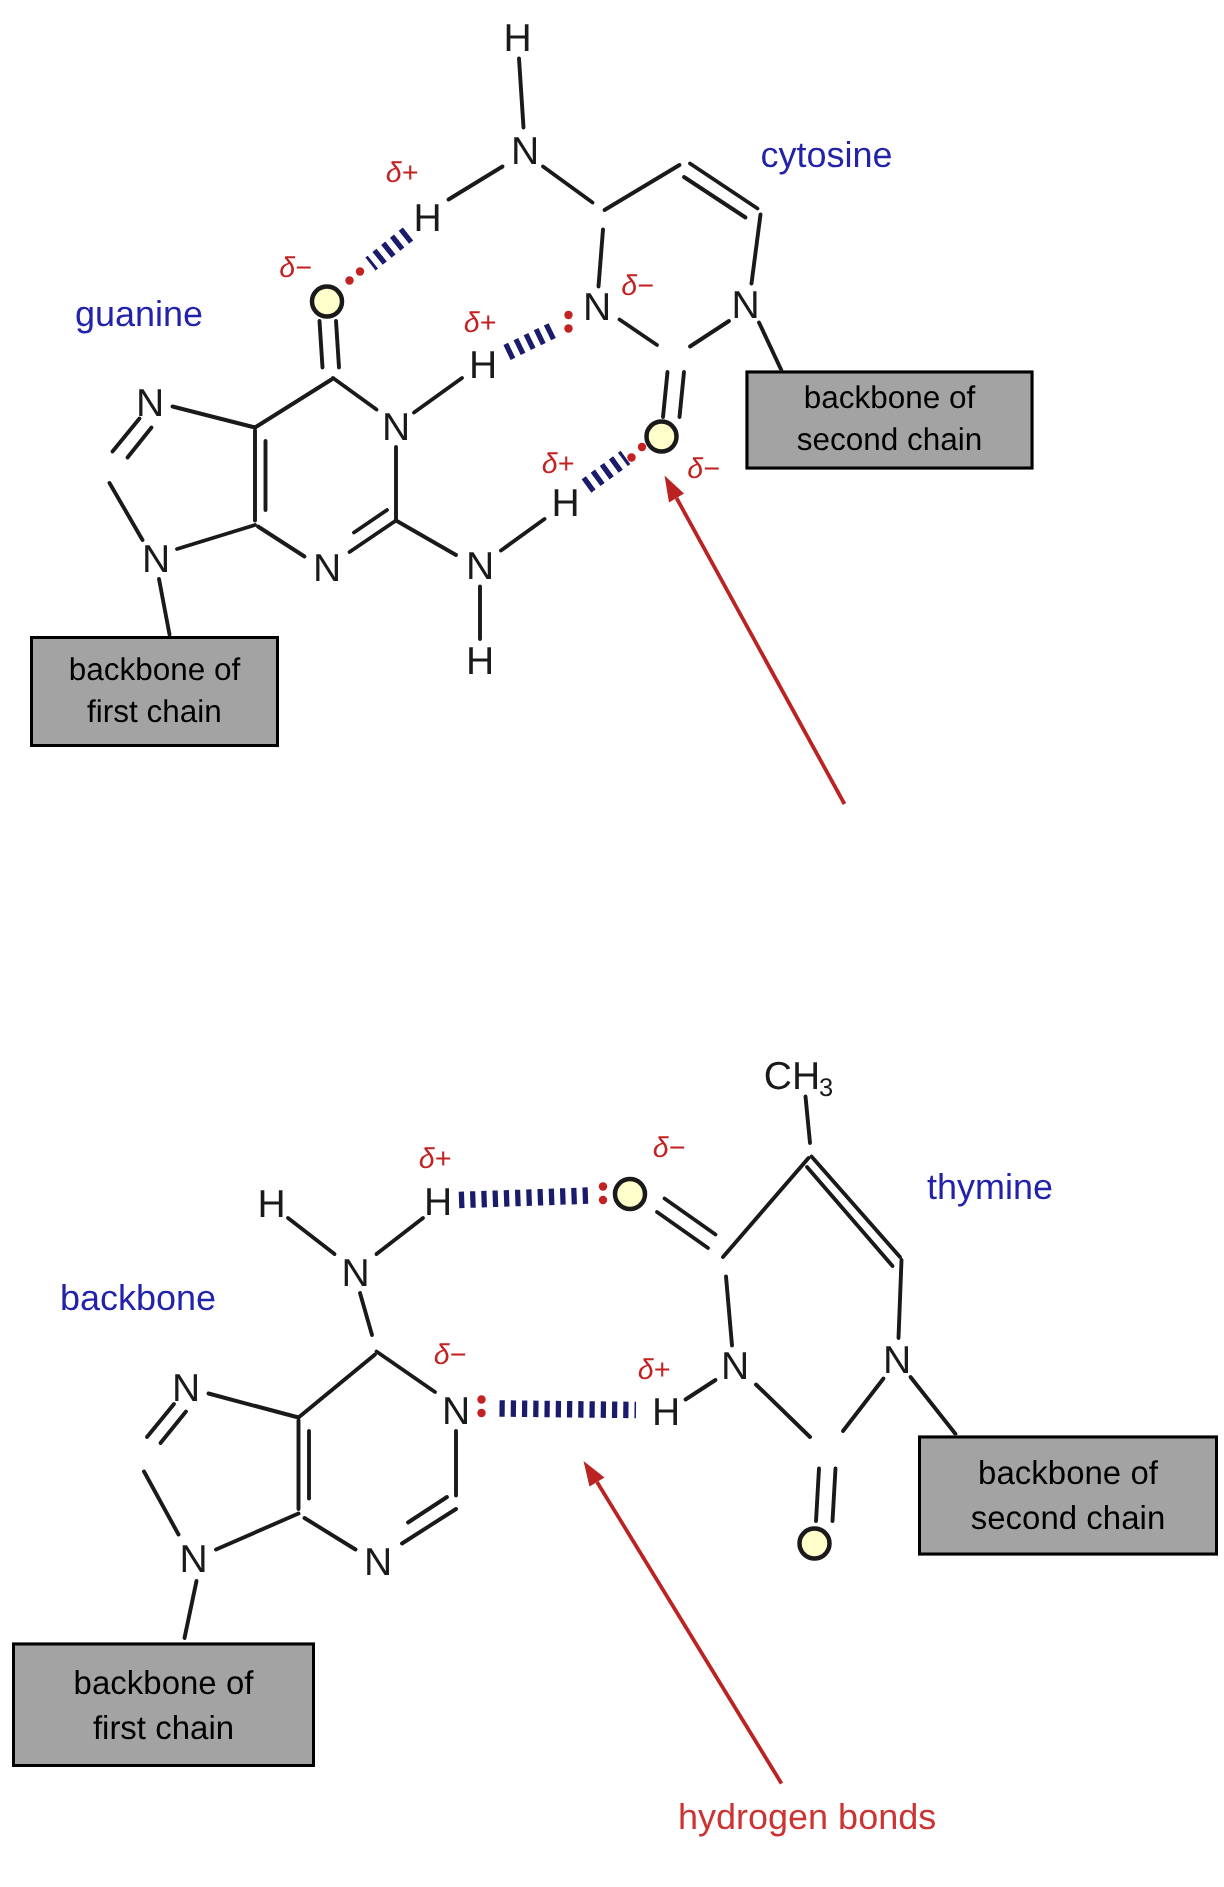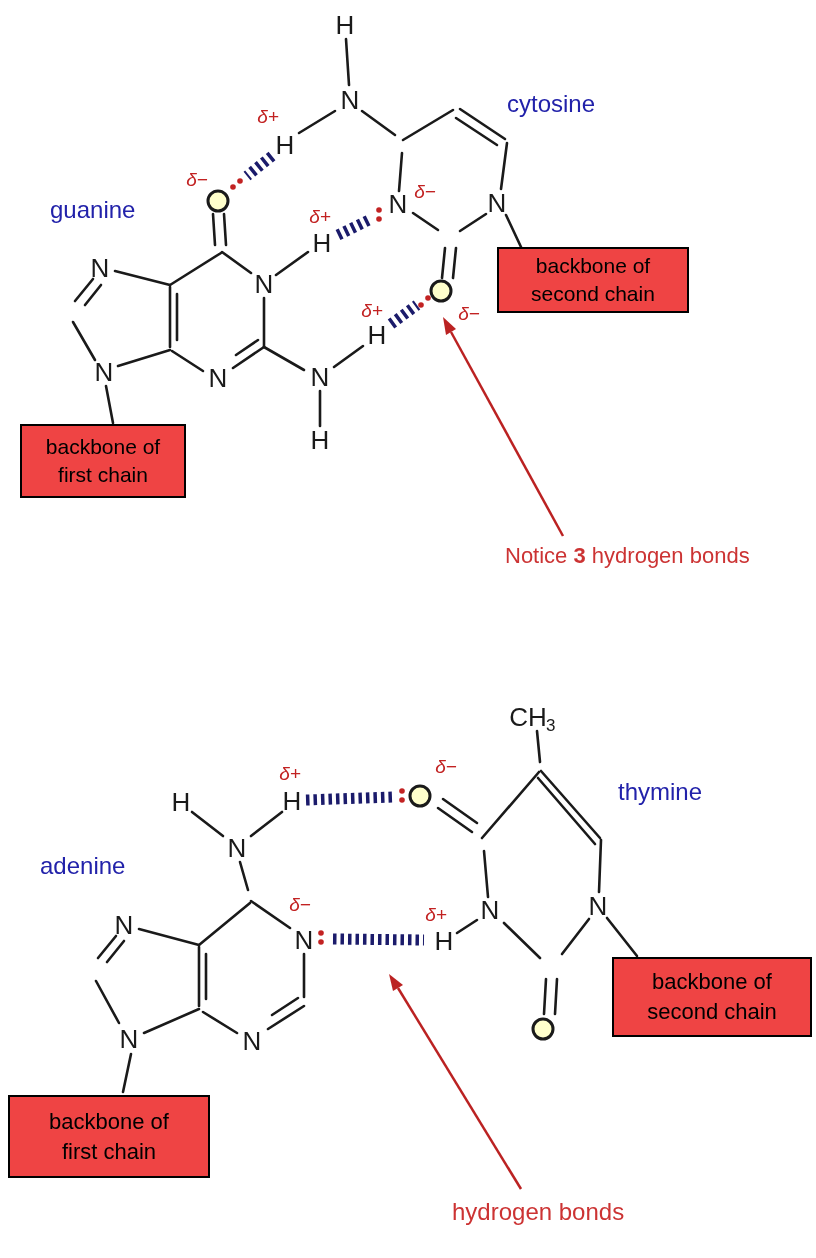--- a/index.html
+++ b/index.html
@@ -4,21 +4,21 @@
 <style>
   * { margin:0; padding:0; box-sizing:border-box; }
   html,body { background:#ffffff; font-family:"Liberation Sans", sans-serif; }
   .stage { position:relative; width:816px; height:1258px; background:#ffffff; overflow:hidden; }
   svg { position:absolute; inset:0; }
   svg text { font-family:"Liberation Sans", sans-serif; }
   .atom { font-size:26px; fill:#1a1a1a; text-anchor:middle; dominant-baseline:central; }
   .atom-sub { font-size:17px; fill:#1a1a1a; text-anchor:start; dominant-baseline:central; }
   .delta { font-size:19px; fill:#c22222; font-style:italic; text-anchor:middle; dominant-baseline:central; }
   .molecule-label { position:absolute; font-size:24px; font-weight:normal; color:#2222aa; }
-  .backbone-box { position:absolute; background:#ef4444; border:2px solid #000;
+  .backbone-box { position:absolute; background:#a3a3a3; border:2px solid #000;
                   display:flex; flex-direction:column; align-items:center; justify-content:center;
                   font-size:21px; color:#000; text-align:center; line-height:1.35; }
   .note-top { position:absolute; left:505px; top:540px; color:#cc3333; font-size:22px; line-height:32px; }
   .note-bottom { position:absolute; left:452px; top:1198px; color:#cc3333; font-size:24px; }
 </style>
 </head>
 <body>
 
 <div class="stage">
 
@@ -190,21 +190,21 @@
     </g>
 
     <g>
       <line x1="521" y1="1189" x2="398" y2="988" stroke="#bb2222" stroke-width="2.5"></line>
       <polygon points="389,974 393,991 403,985" fill="#bb2222"></polygon>
     </g>
   </svg>
 
   <div class="molecule-label" style="left:50px; top:196px;text-align:center;">guanine</div>
   <div class="molecule-label" style="left:507px; top:90px;">cytosine</div>
-  <div class="molecule-label" style="left:40px; top:852px;">adenine</div>
+  <div class="molecule-label" style="left:40px; top:852px;">backbone</div>
   <div class="molecule-label" style="left:618px; top:778px;">thymine</div>
 
   <div class="backbone-box" style="left:20px; top:424px; width:166px; height:74px;">
     <div>backbone of</div>
     <div>first chain</div>
   </div>
 
   <div class="backbone-box" style="left:497px; top:247px; width:192px; height:66px;">
     <div>backbone of</div>
     <div>second chain</div>
@@ -214,18 +214,17 @@
     <div>backbone of</div>
     <div>first chain</div>
   </div>
 
   <div class="backbone-box" style="left:612px; top:957px; width:200px; height:80px; font-size:22px;">
     <div>backbone of</div>
     <div>second chain</div>
   </div>
 
   <div class="note-top">
-    <div><span>Notice </span><b>3</b><span> hydrogen bonds</span></div>
   </div>
 
   <div class="note-bottom">hydrogen bonds</div>
 
 </div>
 
 </body></html>

